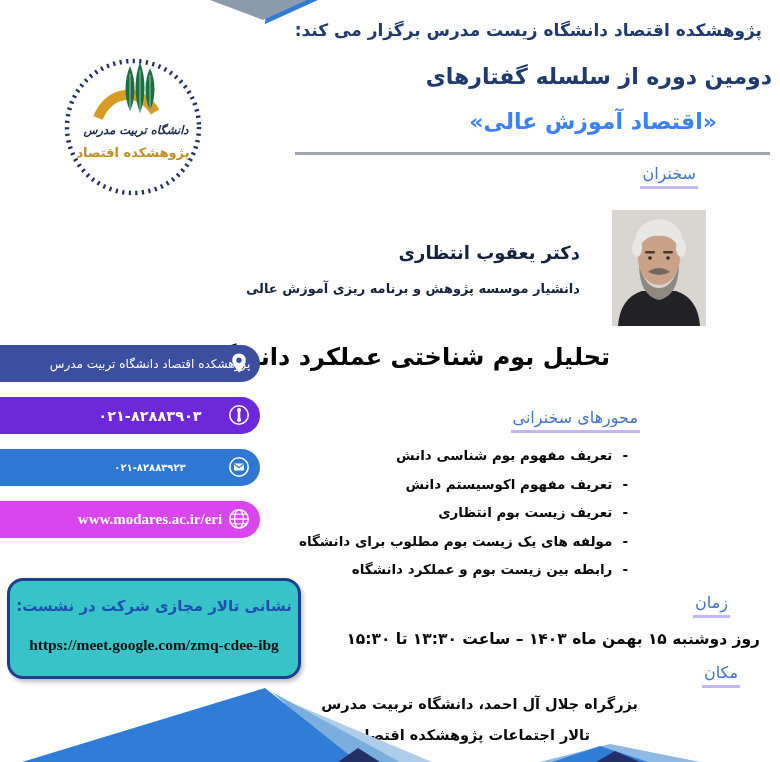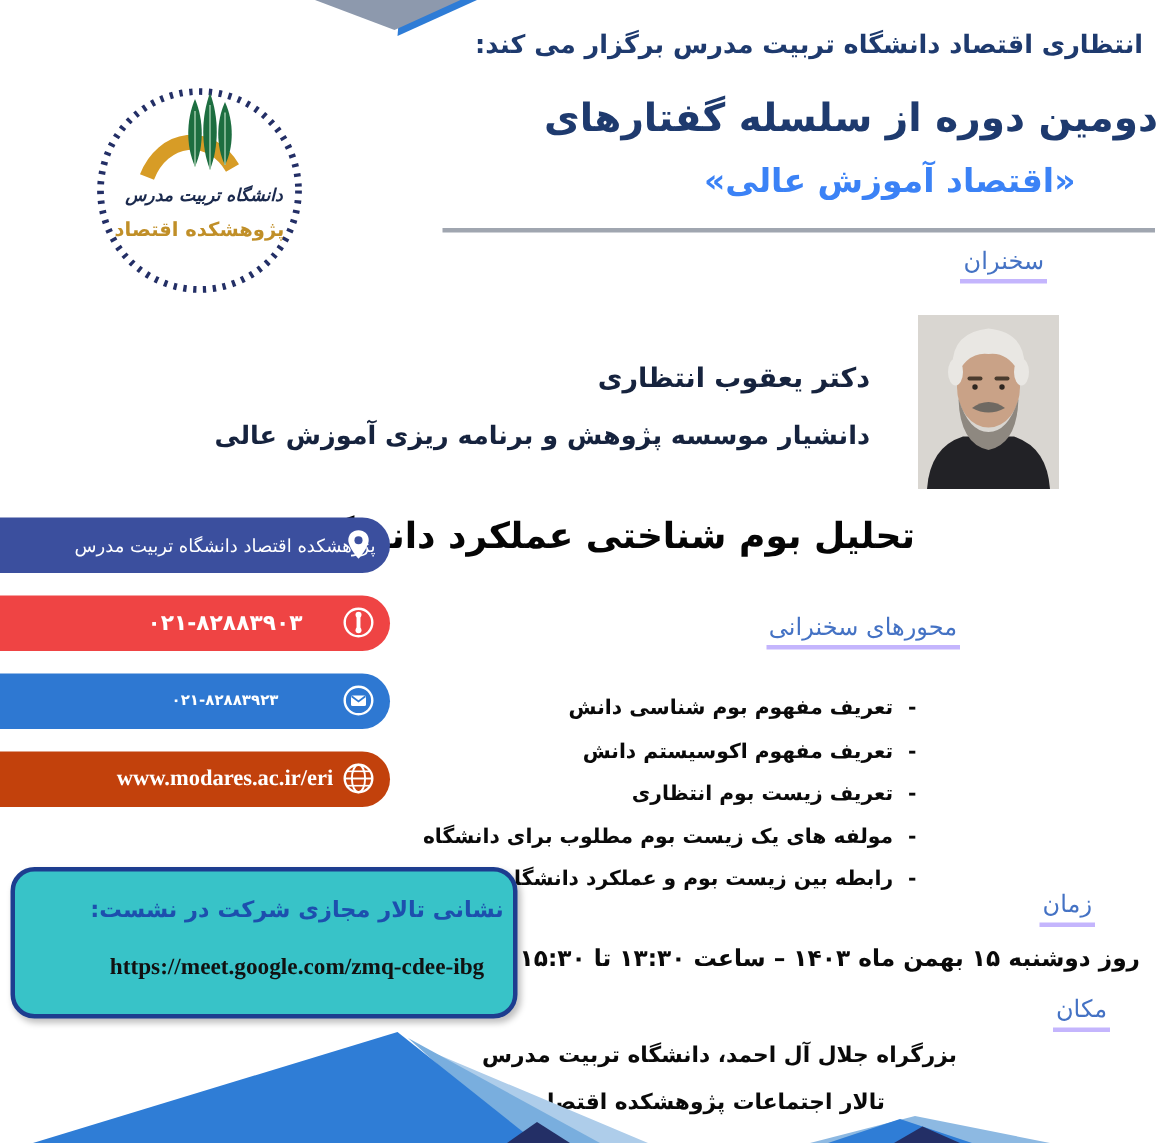--- a/index.html
+++ b/index.html
@@ -5,64 +5,64 @@
   html,body{margin:0;padding:0;background:#ffffff;}
   .poster{
     position:relative;width:780px;height:762px;overflow:hidden;
     background:#ffffff;direction:rtl;
     font-family:"DejaVu Sans",sans-serif;
   }
   .abs{position:absolute;white-space:nowrap;}
 
   
   .organizer-line{right:18px;top:20px;font-size:17px;font-weight:bold;color:#1e3a6e;}
-  .series-line{right:8px;top:64px;font-size:26px;font-weight:bold;color:#1e3a6e;}
+  .series-line{right:8px;top:64px;font-size:22px;font-weight:bold;color:#1e3a6e;}
   .series-title{right:63px;top:109px;font-size:22px;font-weight:bold;color:#3b82f6;}
   .divider{left:295px;top:152px;width:475px;height:3px;background:#a0a6b0;}
 
   
   .sec-header{font-size:16px;color:#4472c4;border-bottom:3px solid #c4b5fd;
               padding:0 2px 3px 2px;display:inline-block;}
   .h-speaker{right:82px;top:164px;}
   .h-topics{right:140px;top:408px;}
   .h-time{right:50px;top:593px;}
   .h-place{right:40px;top:663px;}
 
   
   .photo{left:612px;top:210px;width:94px;height:116px;}
   .speaker-name{right:200px;top:242px;font-size:18px;font-weight:bold;color:#16233e;text-align:center;}
-  .speaker-affil{right:200px;top:281px;font-size:17px;font-weight:bold;color:#16233e;}
+  .speaker-affil{right:200px;top:281px;font-size:13px;font-weight:bold;color:#16233e;}
 
   .talk-title{right:170px;top:343px;font-size:24px;font-weight:bold;color:#050505;letter-spacing:.2px;}
 
   
-  .topics{right:152px;top:441px;text-align:right;list-style:none;margin:17px;padding:0;}
+  .topics{right:152px;top:441px;text-align:right;list-style:none;margin:0;padding:0;}
   .topics li{font-size:13.5px;font-weight:bold;color:#0a0a0a;line-height:28.5px;}
   .topics li::before{content:"-";margin-inline-end:10px;font-weight:bold;}
 
   .time-text{right:20px;top:630px;font-size:15.5px;font-weight:bold;color:#0a0a0a;}
   .place-line1{right:142px;top:696px;font-size:14.5px;font-weight:bold;color:#0a0a0a;}
   .place-line2{right:190px;top:727px;font-size:14.5px;font-weight:bold;color:#0a0a0a;}
 
   
   .banner{left:0;height:37px;width:260px;border-radius:0 19px 19px 0;
           display:flex;align-items:center;justify-content:center;color:#ffffff;}
   .banner .txt{padding-left:40px;}
   .banner .ic{position:absolute;left:228px;top:7px;width:22px;height:22px;}
   .b1{top:345px;background:#3b4f9e;font-size:12px;}
-  .b2{top:397px;background:#ef4444;font-size:14.5px;font-weight:bold;}
+  .b2{top:397px;background:#6d28d9;font-size:14.5px;font-weight:bold;}
   .b3{top:449px;background:#2e78d2;font-size:10px;font-weight:bold;}
-  .b4{top:501px;background:#c2410c;font-size:15px;font-weight:bold;
+  .b4{top:501px;background:#d946ef;font-size:15px;font-weight:bold;
       font-family:"Liberation Serif","DejaVu Serif",serif;}
   .ltr{direction:ltr;}
 
   
   .meet-box{left:7px;top:578px;width:288px;height:95px;background:#38c3c8;
             border:3px solid #1d3d8f;border-radius:16px;text-align:center;
-            box-shadow:2px 3px 4px rgba(0,0,0,.25);padding-left:44px;}
+            box-shadow:2px 3px 4px rgba(0,0,0,.25);}
   .meet-label{margin-top:16px;font-size:15px;font-weight:bold;color:#1d4fae;}
   .meet-url{margin-top:21px;font-size:15.5px;font-weight:bold;color:#111;
             font-family:"Liberation Serif","DejaVu Serif",serif;direction:ltr;}
 
   .deco{pointer-events:none;}
 </style>
 </head>
 <body>
 
 <div class="poster">
@@ -80,21 +80,21 @@
       <path d="M80 8  C74 24 74 44 80 59 C86 44 86 24 80 8 Z"></path>
       <path d="M90 14 C84 27 84 44 90 56 C96 44 96 27 90 14 Z"></path>
       <line x1="70" y1="20" x2="70" y2="57" stroke="#9cc9a8" stroke-width="1"></line>
       <line x1="80" y1="16" x2="80" y2="59" stroke="#9cc9a8" stroke-width="1"></line>
       <line x1="90" y1="21" x2="90" y2="56" stroke="#9cc9a8" stroke-width="1"></line>
     </g>
     <text x="76" y="80" font-size="11.5" font-style="italic" font-weight="bold" fill="#1b2a4e" text-anchor="middle">دانشگاه تربیت مدرس</text>
     <text x="73" y="103" font-size="13" font-weight="bold" fill="#c08f28" text-anchor="middle">پژوهشکده اقتصاد</text>
   </svg>
 
-  <div class="abs organizer-line">انتظاری اقتصاد دانشگاه تربیت مدرس برگزار می کند:</div>
+  <div class="abs organizer-line">پژوهشکده اقتصاد دانشگاه زیست مدرس برگزار می کند:</div>
   <div class="abs series-line">دومین دوره از سلسله گفتارهای</div>
   <div class="abs series-title">«اقتصاد آموزش عالی»</div>
   <div class="abs divider"></div>
 
   <div class="abs h-speaker"><span class="sec-header">سخنران</span></div>
 
   <svg class="abs photo" width="94" height="116" viewBox="0 0 94 116">
     <rect x="0" y="0" width="94" height="116" fill="#d9d6d1"></rect>
     <path d="M6 116 Q8 88 30 81 L64 81 Q86 88 88 116 Z" fill="#222226"></path>
     <ellipse cx="47" cy="48" rx="21" ry="27" fill="#c9a287"></ellipse>

